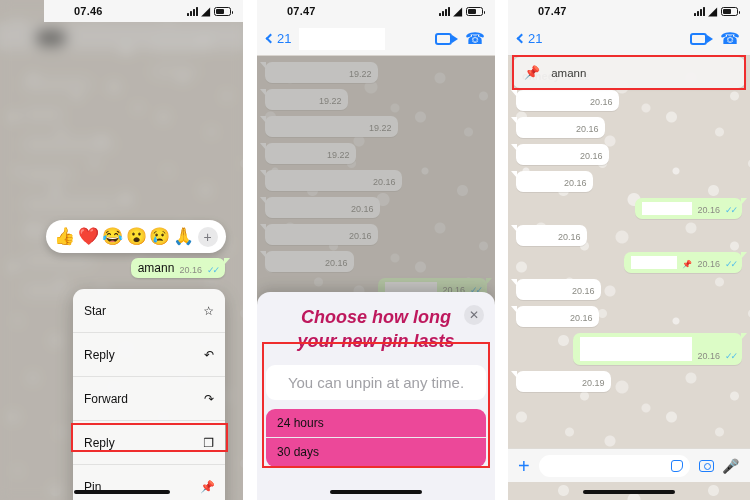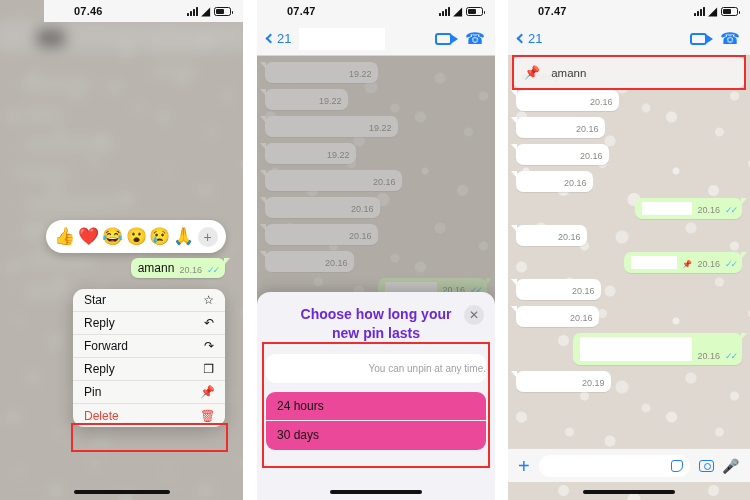--- a/index.html
+++ b/index.html
@@ -144,50 +144,50 @@
   .amannbub .txt { font-size: 12px; color:#111; }
 
   .ctxmenu {
     position:absolute; z-index:9;
     left: 73px; top: 289px; width: 152px;
     background: rgba(249,249,249,.97);
     border-radius: 11px; overflow: hidden;
     box-shadow: 0 5px 18px rgba(0,0,0,.22);
   }
   .ctxitem {
-    height: 23px; display:flex; align-items:center;
+    height: 44px; display:flex; align-items:center;
     padding: 0 11px; font-size: 12px; color:#111;
     border-bottom: 1px solid rgba(0,0,0,.09);
   }
   .ctxitem:last-child { border-bottom: none; }
   .ctxitem .lbl { flex: 1; }
   .ctxitem .ci { width: 14px; text-align: right; font-size: 12px; color:#111; }
   .ctxitem.danger .lbl, .ctxitem.danger .ci { color: #ef4136; }
   .redbox { position:absolute; border: 2px solid #ef2d2d; z-index: 11; pointer-events:none; }
 
   .homebar { position:absolute; z-index: 12; bottom: 6px; left:50%; transform: translateX(-50%); width: 92px; height: 4px; background:#111; border-radius:3px; }
   #phone1 .homebar { width: 96px; }
 
   
   .sheet {
     position:absolute; z-index: 9; left:0; right:0; bottom:0; height: 208px;
     background: #f2f2f7; border-radius: 13px 13px 0 0;
     box-shadow: 0 -3px 14px rgba(0,0,0,.18);
   }
   .sheet-hd { position:relative; padding: 13px 34px 11px; text-align:center; }
-  .sheet-title { font-size: 14px; font-weight: bold; color:#6d28d9; line-height: 1.35; }
+  .sheet-title { font-size: 18px; font-weight: bold; color:#be185d; line-height: 1.35; font-style: italic; }
   .sheet-x {
     position:absolute; right: 11px; top: 13px;
     width: 20px; height: 20px; border-radius:50%;
     background:#e2e2e7; color:#72727a; font-size: 12px;
     display:flex; align-items:center; justify-content:center;
   }
   .sheet-note {
     background:#fff; border-radius: 9px; margin: 0 9px;
-    text-align:right; font-size: 10px; color:#a1a1a6; padding: 9px 0;
+    text-align:center; font-size: 15px; color:#a1a1a6; padding: 9px 0;
   }
   .sheet-opts { background:#ec4899; border-radius: 9px; margin: 9px 9px 0; overflow:hidden; }
   .sheet-opt { height: 29px; display:flex; align-items:center; padding: 0 11px; font-size: 12px; color:#111; border-bottom:1px solid #ececf0; }
   .sheet-opt:last-child { border-bottom: none; }
 
   
   .pinbanner {
     position:absolute; z-index: 7; left: 5px; right: 5px; top: 57px;
     height: 31px; background: rgba(244,243,241,.96);
     border-radius: 7px; display:flex; align-items:center; gap: 11px;

